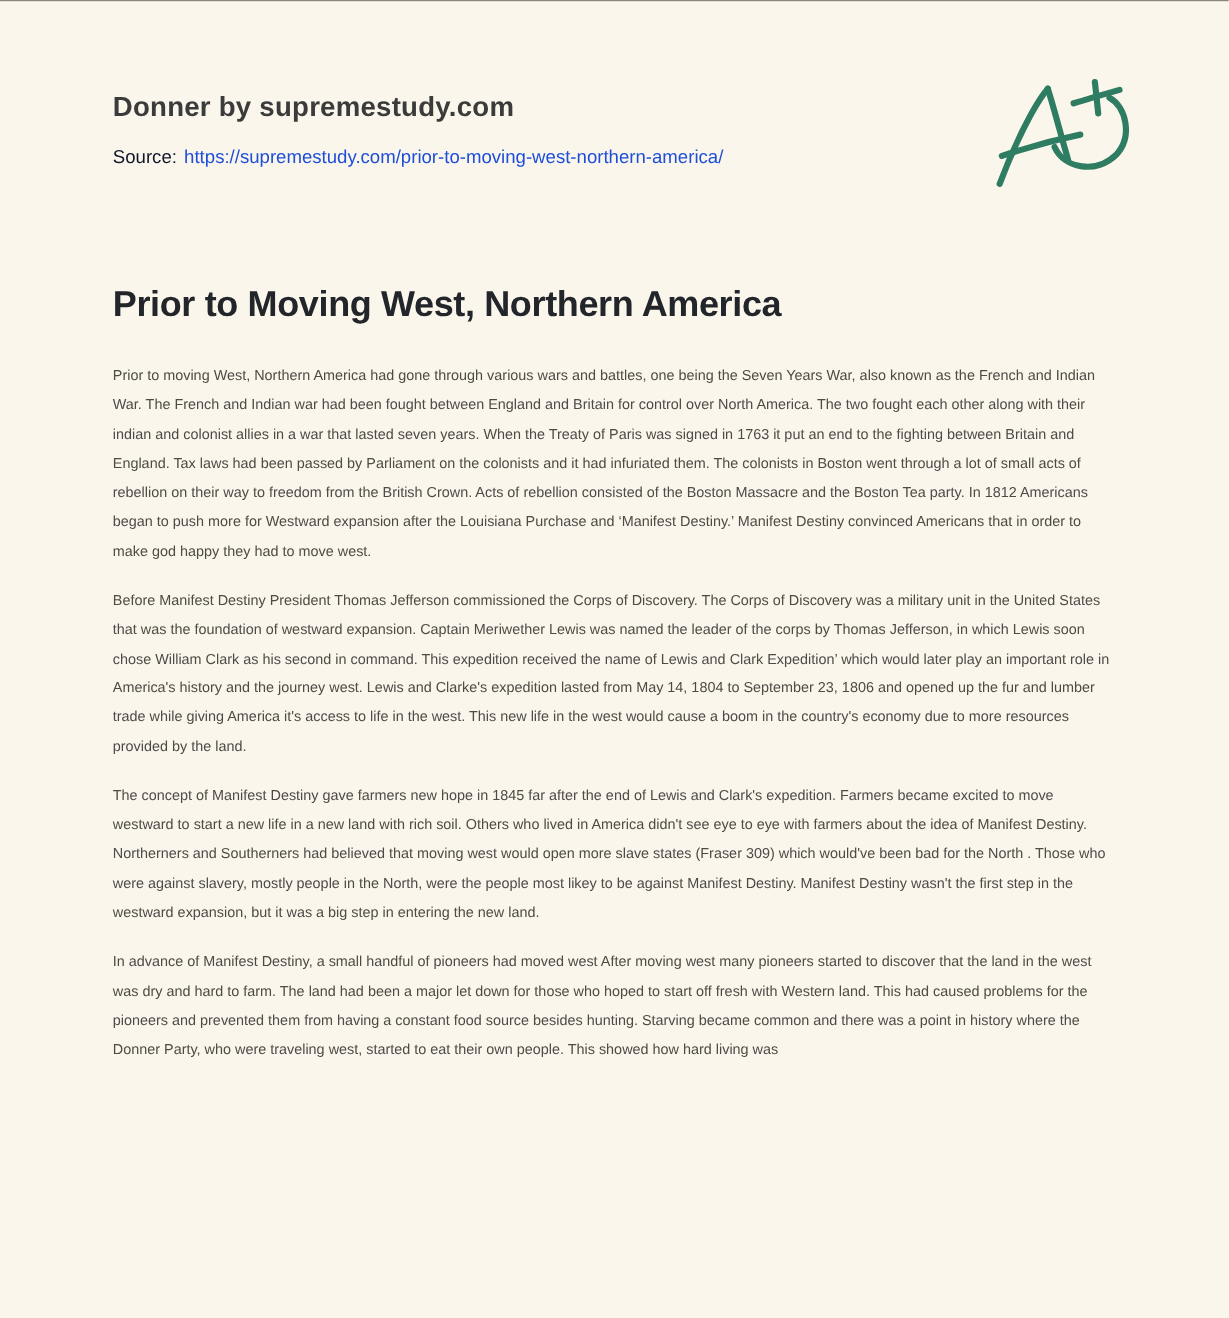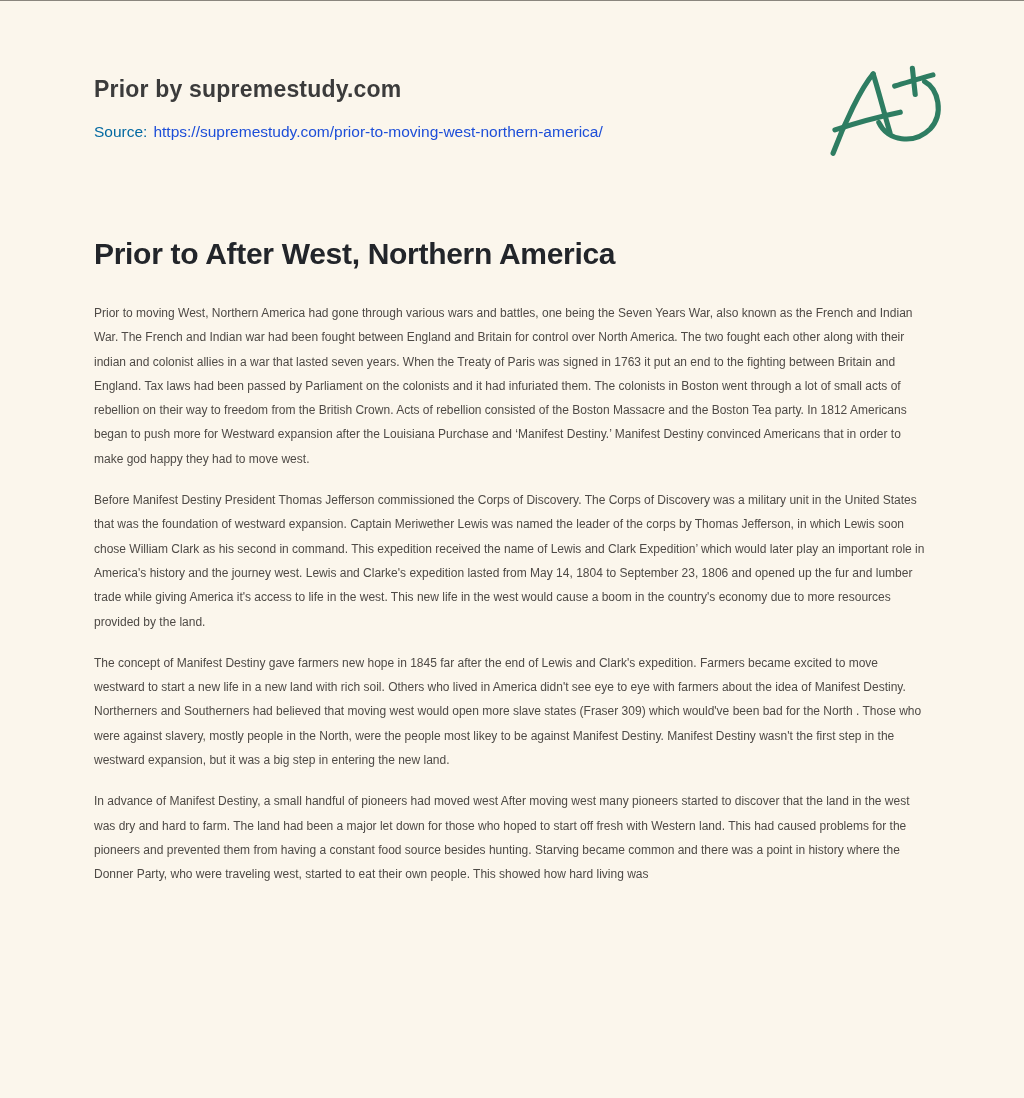--- a/index.html
+++ b/index.html
@@ -31,21 +31,21 @@
     font-size: 23px;
     font-weight: 700;
     color: #3B3B3B;
     letter-spacing: 0.2px;
   }
   .source-line {
     margin-top: 20px;
     font-size: 15.5px;
   }
   .source-label {
-    color: #0369a1;
+    color: #0f172a;
     margin-right: 6px;
     text-align: center;
   }
   .source-url {
     color: #1d4ed8;
     text-decoration: none;
   }
   .logo {
     position: absolute;
     left: 820px;
@@ -70,21 +70,21 @@
     color: #4E4A46;
   }
 </style>
 </head>
 <body>
 
 <div class="page">
   <div class="top-edge"></div>
 
   <header>
-    <h2 class="site-title">Prior by supremestudy.com</h2>
+    <h2 class="site-title">Donner by supremestudy.com</h2>
     <div class="source-line">
       <span class="source-label">Source:</span><a class="source-url" href="#">https://supremestudy.com/prior-to-moving-west-northern-america/</a>
     </div>
   </header>
 
   <div class="logo">
     <svg viewBox="0 0 150 110" fill="none" xmlns="http://www.w3.org/2000/svg">
       <g stroke="#2E7D62" stroke-width="5.5" stroke-linecap="round" fill="none">
 
         <path d="M 14 96 C 26 64, 44 26, 57 11"></path>
@@ -96,21 +96,21 @@
         <path d="M 99 5 C 100 14, 101 24, 102 33"></path>
 
         <path d="M 80 24 C 93 20, 107 16, 121 12"></path>
 
         <path d="M 112 19 C 127 27, 133 54, 118 70 C 101 87, 72 83, 63 63"></path>
       </g>
     </svg>
   </div>
 
   <main>
-    <h1 class="essay-title">Prior to After West, Northern America</h1>
+    <h1 class="essay-title">Prior to Moving West, Northern America</h1>
     <div class="essay-body">
       <p>Prior to moving West, Northern America had gone through various wars and battles, one being the Seven Years War, also known as the French and Indian War. The French and Indian war had been fought between England and Britain for control over North America. The two fought each other along with their indian and colonist allies in a war that lasted seven years. When the Treaty of Paris was signed in 1763 it put an end to the fighting between Britain and England. Tax laws had been passed by Parliament on the colonists and it had infuriated them. The colonists in Boston went through a lot of small acts of rebellion on their way to freedom from the British Crown. Acts of rebellion consisted of the Boston Massacre and the Boston Tea party. In 1812 Americans began to push more for Westward expansion after the Louisiana Purchase and ‘Manifest Destiny.’ Manifest Destiny convinced Americans that in order to make god happy they had to move west.</p>
       <p>Before Manifest Destiny President Thomas Jefferson commissioned the Corps of Discovery. The Corps of Discovery was a military unit in the United States that was the foundation of westward expansion. Captain Meriwether Lewis was named the leader of the corps by Thomas Jefferson, in which Lewis soon chose William Clark as his second in command. This expedition received the name of Lewis and Clark Expedition’ which would later play an important role in America's history and the journey west. Lewis and Clarke's expedition lasted from May 14, 1804 to September 23, 1806 and opened up the fur and lumber trade while giving America it's access to life in the west. This new life in the west would cause a boom in the country's economy due to more resources provided by the land.</p>
       <p>The concept of Manifest Destiny gave farmers new hope in 1845 far after the end of Lewis and Clark's expedition. Farmers became excited to move westward to start a new life in a new land with rich soil. Others who lived in America didn't see eye to eye with farmers about the idea of Manifest Destiny. Northerners and Southerners had believed that moving west would open more slave states (Fraser 309) which would've been bad for the North . Those who were against slavery, mostly people in the North, were the people most likey to be against Manifest Destiny. Manifest Destiny wasn't the first step in the westward expansion, but it was a big step in entering the new land.</p>
       <p>In advance of Manifest Destiny, a small handful of pioneers had moved west After moving west many pioneers started to discover that the land in the west was dry and hard to farm. The land had been a major let down for those who hoped to start off fresh with Western land. This had caused problems for the pioneers and prevented them from having a constant food source besides hunting. Starving became common and there was a point in history where the Donner Party, who were traveling west, started to eat their own people. This showed how hard living was</p>
     </div>
   </main>
 </div>
 
 </body></html>

